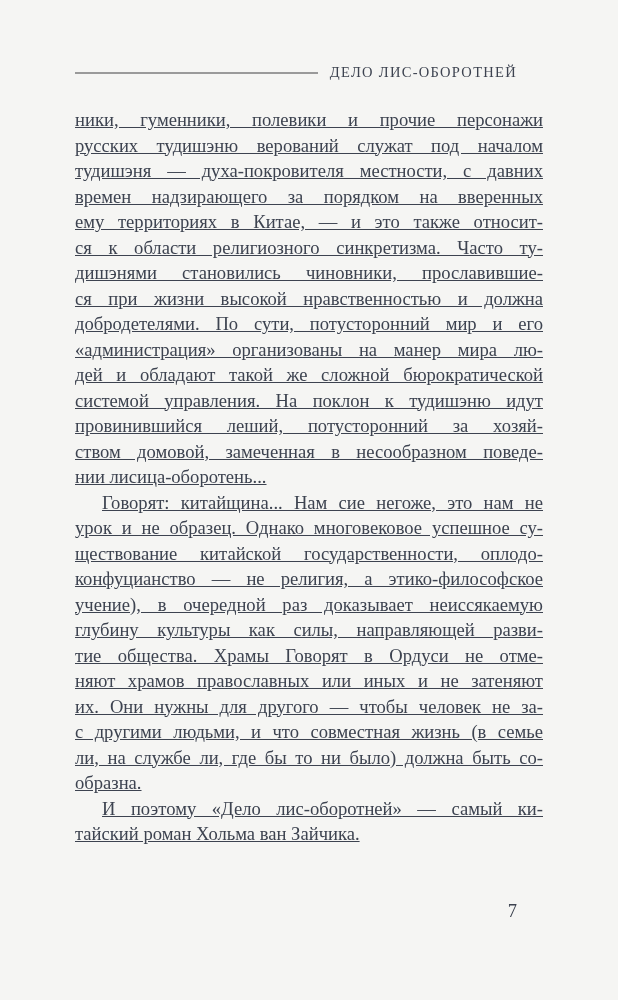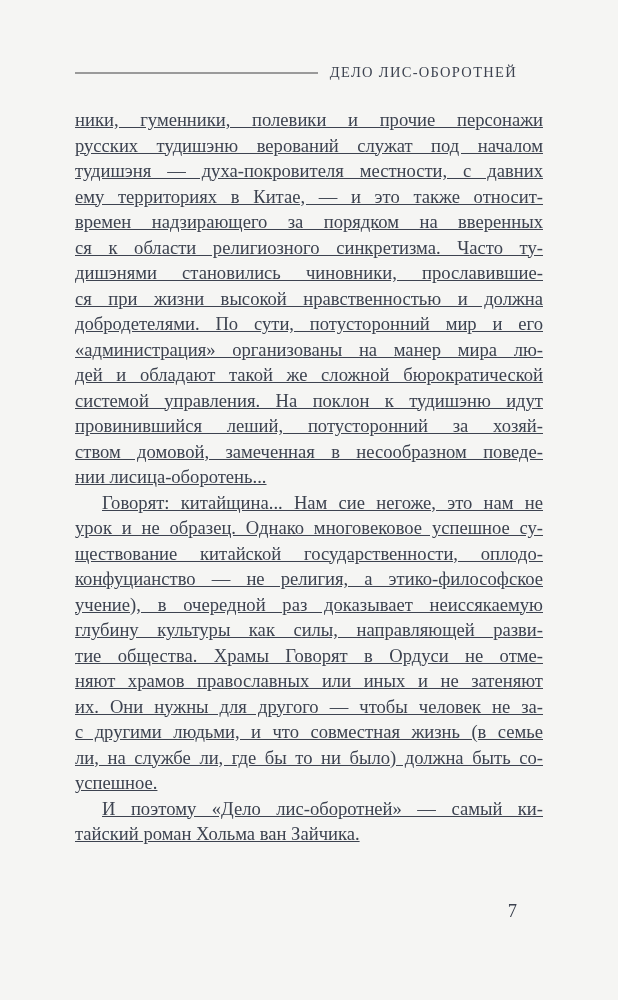--- a/index.html
+++ b/index.html
@@ -74,22 +74,22 @@
 
   <header class="running-head">
     <span class="rule"></span>
     <span class="head-title">ДЕЛО ЛИС-ОБОРОТНЕЙ</span>
   </header>
 
   <main class="body-text">
       <div class="line jl">ники, гуменники, полевики и прочие персонажи</div>
       <div class="line jl">русских тудишэню верований служат под началом</div>
       <div class="line jl">тудишэня — духа-покровителя местности, с давних</div>
+      <div class="line jl">времен надзирающего за порядком на вверенных</div>
       <div class="line jl">ему территориях в Китае, — и это также относит-</div>
-      <div class="line jl">времен надзирающего за порядком на вверенных</div>
       <div class="line jl">ся к области религиозного синкретизма. Часто ту-</div>
       <div class="line jl">дишэнями становились чиновники, прославившие-</div>
       <div class="line jl">ся при жизни высокой нравственностью и должна</div>
       <div class="line jl">добродетелями. По сути, потусторонний мир и его</div>
       <div class="line jl">«администрация» организованы на манер мира лю-</div>
       <div class="line jl">дей и обладают такой же сложной бюрократической</div>
       <div class="line jl">системой управления. На поклон к тудишэню идут</div>
       <div class="line jl">провинившийся леший, потусторонний за хозяй-</div>
       <div class="line jl">ством домовой, замеченная в несообразном поведе-</div>
       <div class="line">нии лисица-оборотень...</div>
@@ -97,20 +97,20 @@
       <div class="line jl">урок и не образец. Однако многовековое успешное су-</div>
       <div class="line jl">ществование китайской государственности, оплодо-</div>
       <div class="line jl">конфуцианство — не религия, а этико-философское</div>
       <div class="line jl">учение), в очередной раз доказывает неиссякаемую</div>
       <div class="line jl">глубину культуры как силы, направляющей разви-</div>
       <div class="line jl">тие общества. Храмы Говорят в Ордуси не отме-</div>
       <div class="line jl">няют храмов православных или иных и не затеняют</div>
       <div class="line jl">их. Они нужны для другого — чтобы человек не за-</div>
       <div class="line jl">с другими людьми, и что совместная жизнь (в семье</div>
       <div class="line jl">ли, на службе ли, где бы то ни было) должна быть со-</div>
-      <div class="line">успешное.</div>
+      <div class="line">образна.</div>
       <div class="line jl indent">И поэтому «Дело лис-оборотней» — самый ки-</div>
       <div class="line">тайский роман Хольма ван Зайчика.</div>
     </main>
 
   <div class="page-number">7</div>
 
 </div>
 
 </body></html>

